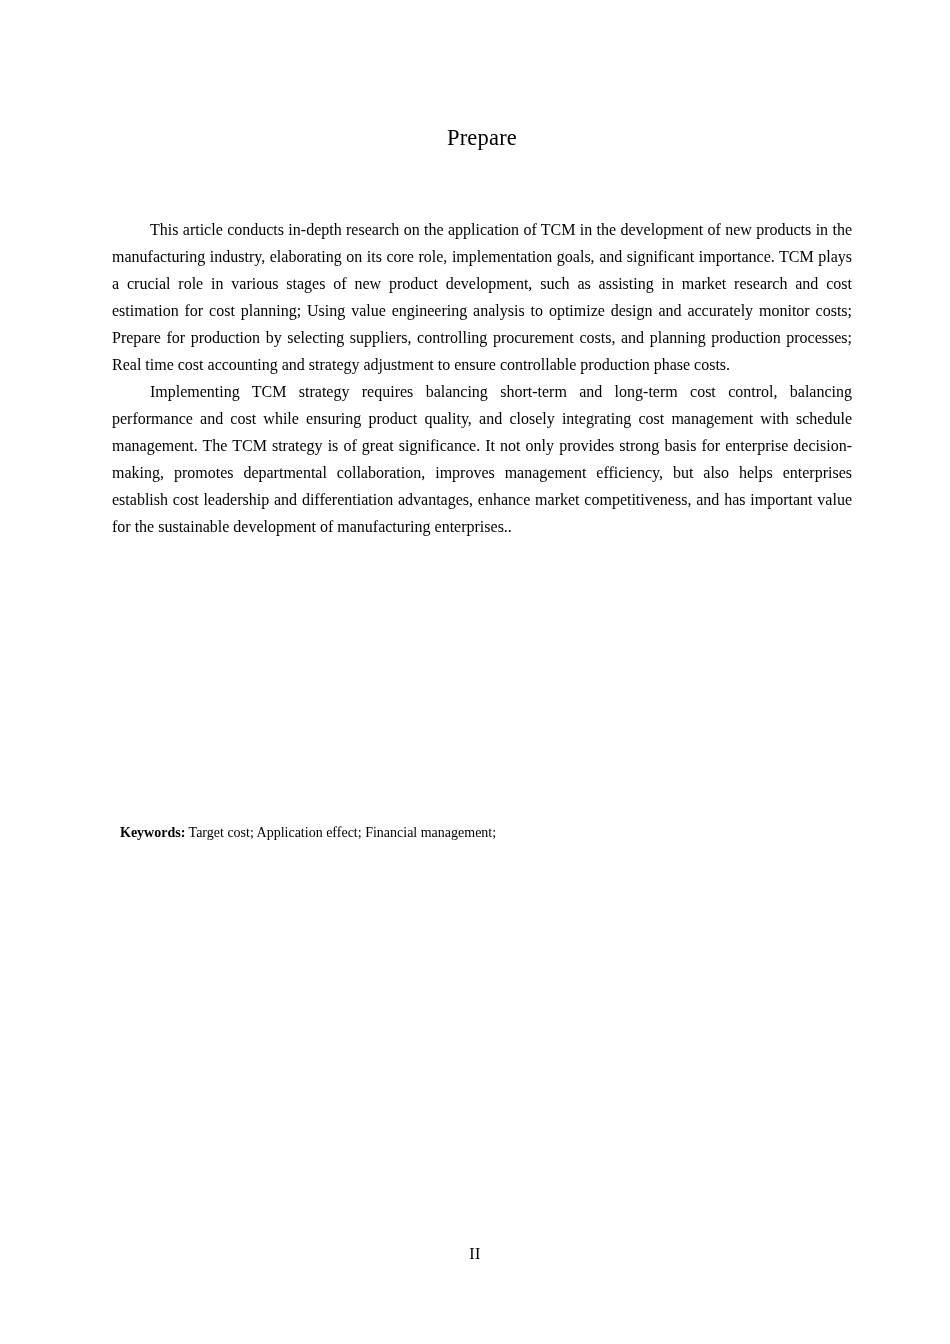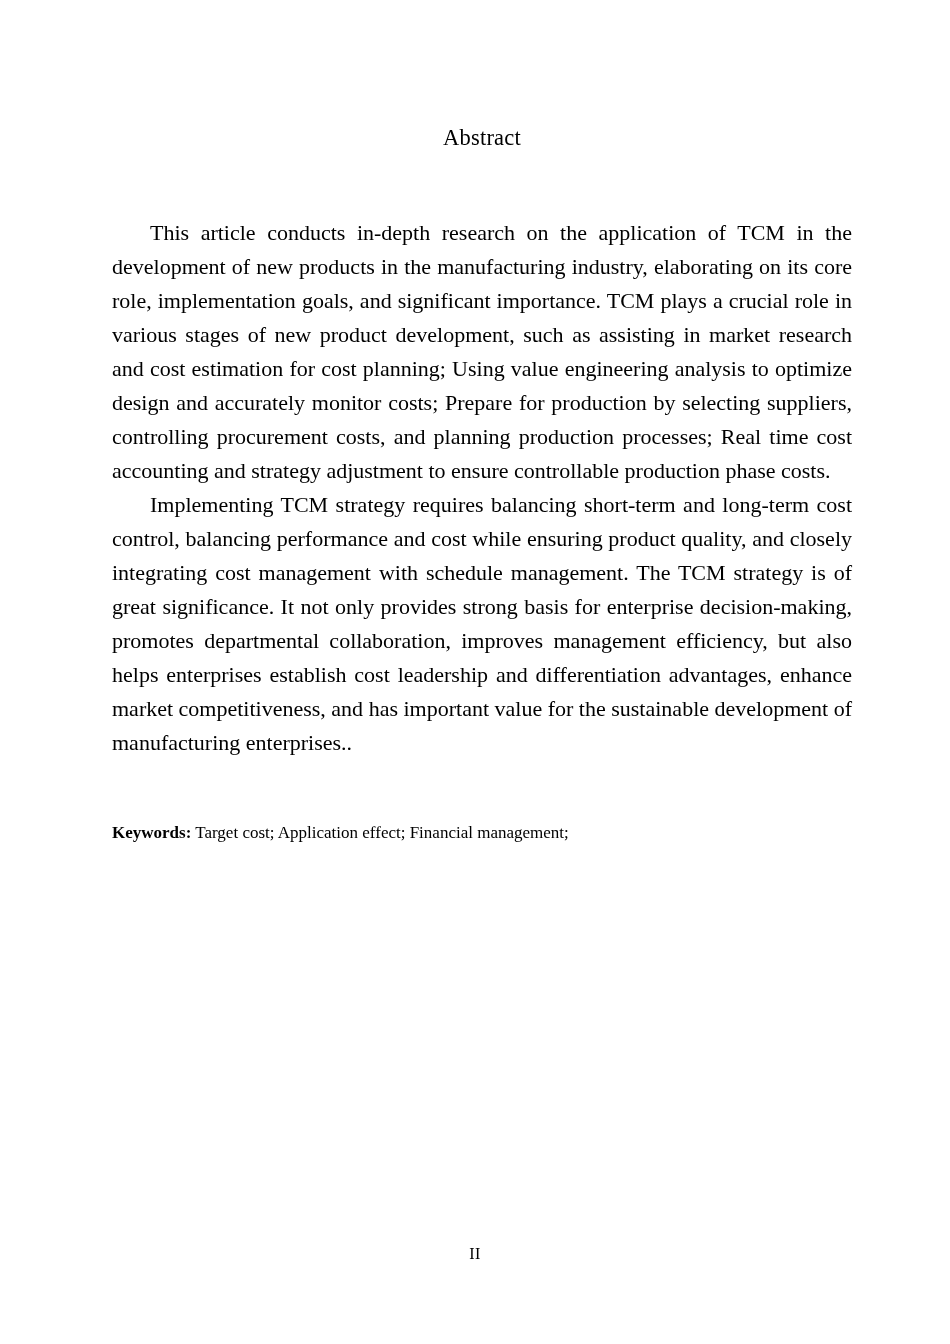--- a/index.html
+++ b/index.html
@@ -43,37 +43,37 @@
   }
   .body-block {
     position: absolute;
     left: 0;
     top: 216px;
     width: 740px;
   }
   p.para {
     margin: 0;
     padding: 0;
-    font-size: 22px;
-    line-height: 34px;
+    font-size: 16px;
+    line-height: 27px;
     text-align: justify;
     text-justify: inter-word;
     text-indent: 38px;
     hyphens: none;
     -webkit-hyphens: none;
   }
   p.para.last-line-natural {
     text-align-last: left;
   }
   .keywords {
     position: absolute;
-    left: 0;
+    left: 8px;
     top: 818px;
     width: 740px;
-    font-size: 17px;
+    font-size: 14px;
     line-height: 30px;
     text-align: left;
   }
   .keywords .kw-label {
     font-weight: bold;
   }
   .page-number {
     position: absolute;
     left: 0;
     top: 1245px;
@@ -84,21 +84,21 @@
     letter-spacing: 0.5px;
   }
 </style>
 </head>
 <body>
 
 <div class="page">
 
   <div class="content">
 
-    <h1 class="doc-title">Abstract</h1>
+    <h1 class="doc-title">Prepare</h1>
 
     <div class="body-block">
       <p class="para last-line-natural">This article conducts in-depth research on the application of TCM in the development of new products in the manufacturing industry, elaborating on its core role, implementation goals, and significant importance. TCM plays a crucial role in various stages of new product development, such as assisting in market research and cost estimation for cost planning; Using value engineering analysis to optimize design and accurately monitor costs; Prepare for production by selecting suppliers, controlling procurement costs, and planning production processes; Real time cost accounting and strategy adjustment to ensure controllable production phase costs.</p>
       <p class="para last-line-natural">Implementing TCM strategy requires balancing short-term and long-term cost control, balancing performance and cost while ensuring product quality, and closely integrating cost management with schedule management. The TCM strategy is of great significance. It not only provides strong basis for enterprise decision-making, promotes departmental collaboration, improves management efficiency, but also helps enterprises establish cost leadership and differentiation advantages, enhance market competitiveness, and has important value for the sustainable development of manufacturing enterprises..</p>
     </div>
 
     <div class="keywords">
       <span class="kw-label">Keywords:</span><span class="kw-value"> Target cost; Application effect; Financial management;</span>
     </div>
 

